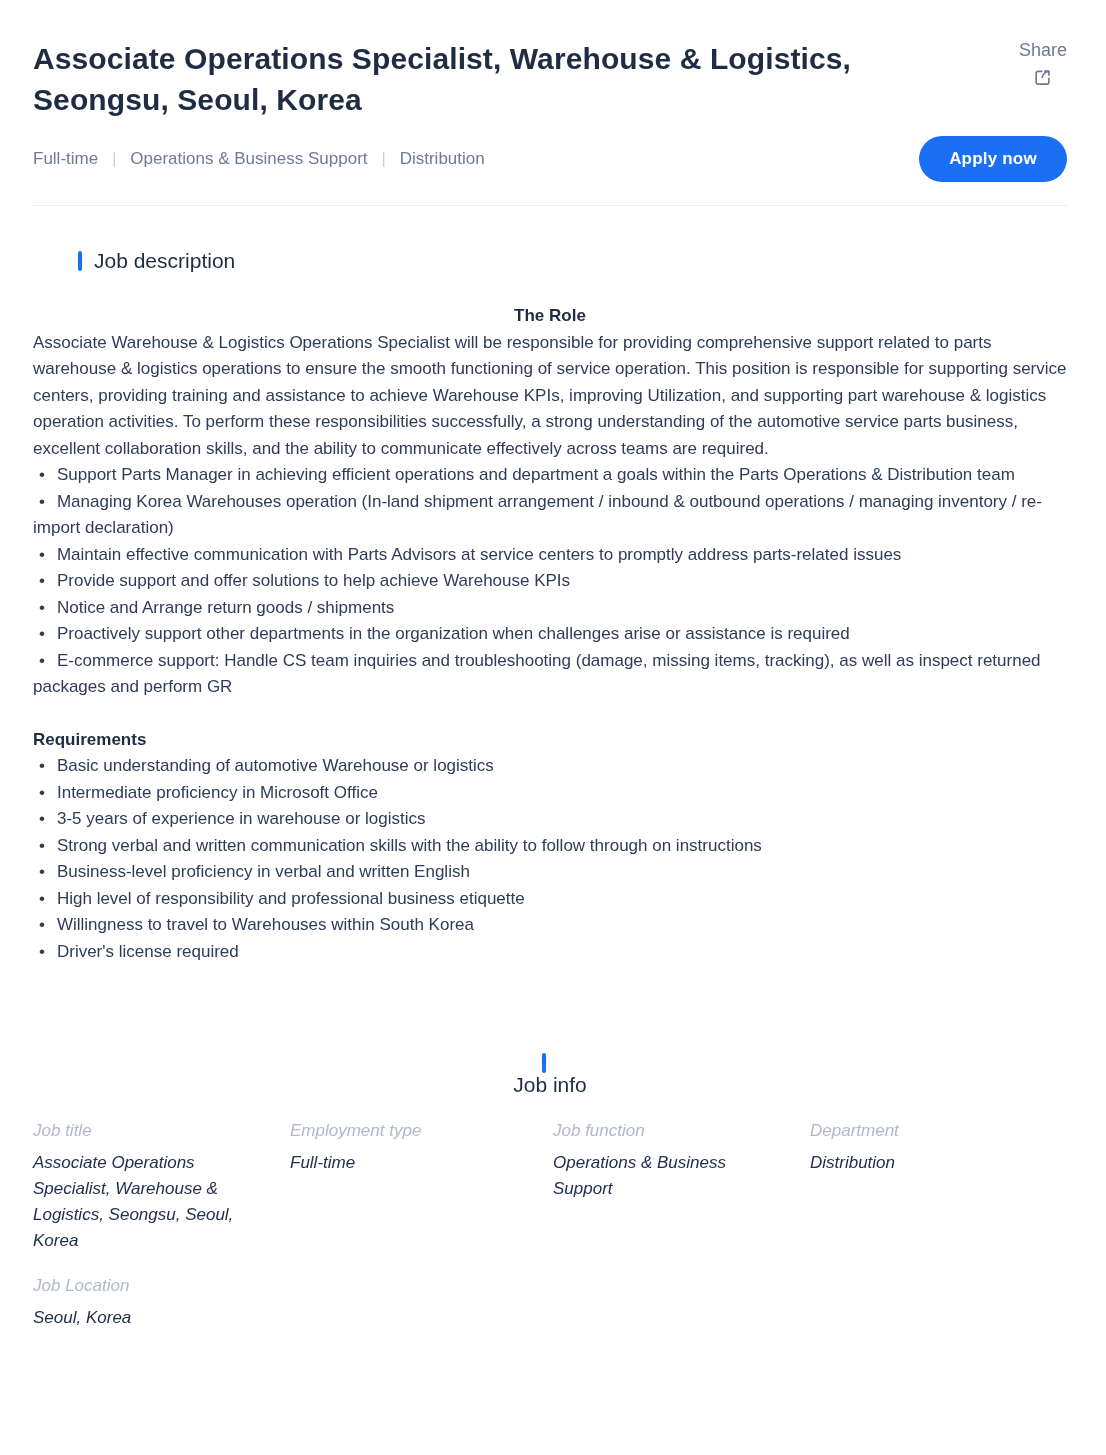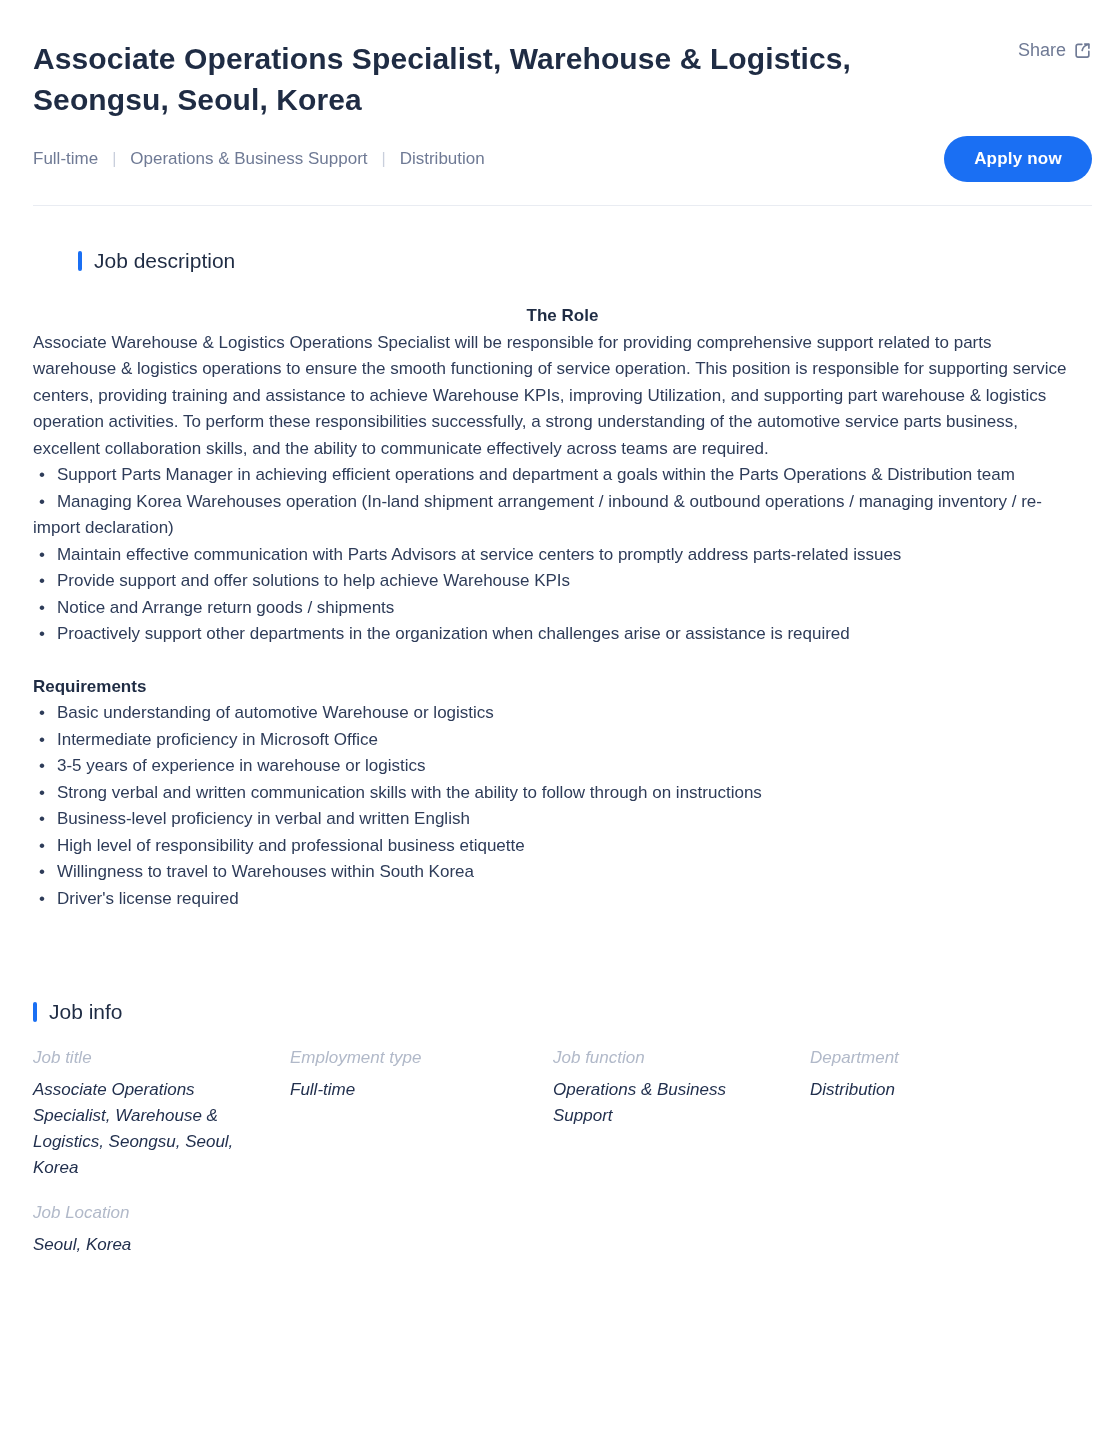--- a/index.html
+++ b/index.html
@@ -16,21 +16,21 @@
   html,body{background:#ffffff;}
   body{
     width:1106px;
     font-family:"Liberation Sans","DejaVu Sans",sans-serif;
     color:var(--body-text);
     -webkit-font-smoothing:antialiased;
   }
   .page{
     width:1106px;
     min-height:1455px;
-    padding:38px 14px 40px 33px;
+    padding:38px 39px 40px 33px;
   }
 
   
   .header-row{
     display:flex;
     justify-content:space-between;
     align-items:flex-start;
   }
   .job-title{
     font-size:30px;
@@ -42,20 +42,21 @@
   }
   .share-link{
     display:flex;
     align-items:center;
     gap:7px;
     color:var(--muted-text);
     font-size:18px;
     margin-top:2px;
     cursor:pointer;
     white-space:nowrap;
+    flex-direction:column;
   }
   .share-link svg{display:block;}
 
   .meta-row{
     margin-top:16px;
     display:flex;
     justify-content:space-between;
     align-items:center;
     min-height:46px;
   }
@@ -100,21 +101,21 @@
   }
   .accent-bar{
     display:inline-block;
     width:4px;
     height:20px;
     border-radius:2px;
     background:var(--accent-blue);
     margin-right:12px;
   }
   .jd-heading{margin-top:43px;margin-left:45px;}
-  .ji-heading{margin-top:88px;}
+  .ji-heading{margin-top:88px;flex-direction:column;}
 
   
   .jd-body{
     font-size:17px;
     line-height:26.5px;
     color:var(--body-text);
   }
   .sub-heading{
     font-weight:700;
     color:var(--heading-text);
@@ -194,20 +195,21 @@
     <div class="sub-heading first">The Role</div>
     <p class="paragraph">Associate Warehouse &amp; Logistics Operations Specialist will be responsible for providing comprehensive support related to parts warehouse &amp; logistics operations to ensure the smooth functioning of service operation. This position is responsible for supporting service centers, providing training and assistance to achieve Warehouse KPIs, improving Utilization, and supporting part warehouse &amp; logistics operation activities. To perform these responsibilities successfully, a strong understanding of the automotive service parts business, excellent collaboration skills, and the ability to communicate effectively across teams are required.</p>
 
     <div class="bullet-list">
       <div class="bullet-item"><span class="bullet-marker">•</span><span>Support Parts Manager in achieving efficient operations and department a goals within the Parts Operations &amp; Distribution team</span></div>
       <div class="bullet-item"><span class="bullet-marker">•</span><span>Managing Korea Warehouses operation (In-land shipment arrangement / inbound &amp; outbound operations / managing inventory / re-import declaration)</span></div>
       <div class="bullet-item"><span class="bullet-marker">•</span><span>Maintain effective communication with Parts Advisors at service centers to promptly address parts-related issues</span></div>
       <div class="bullet-item"><span class="bullet-marker">•</span><span>Provide support and offer solutions to help achieve Warehouse KPIs</span></div>
       <div class="bullet-item"><span class="bullet-marker">•</span><span>Notice and Arrange return goods / shipments</span></div>
       <div class="bullet-item"><span class="bullet-marker">•</span><span>Proactively support other departments in the organization when challenges arise or assistance is required</span></div>
+      <div class="bullet-item"><span class="bullet-marker">•</span><span>E-commerce support: Handle CS team inquiries and troubleshooting (damage, missing items, tracking), as well as inspect returned packages and perform GR</span></div>
     </div>
 
     <div class="sub-heading">Requirements</div>
     <div class="bullet-list">
       <div class="bullet-item"><span class="bullet-marker">•</span><span>Basic understanding of automotive Warehouse or logistics</span></div>
       <div class="bullet-item"><span class="bullet-marker">•</span><span>Intermediate proficiency in Microsoft Office</span></div>
       <div class="bullet-item"><span class="bullet-marker">•</span><span>3-5 years of experience in warehouse or logistics</span></div>
       <div class="bullet-item"><span class="bullet-marker">•</span><span>Strong verbal and written communication skills with the ability to follow through on instructions</span></div>
       <div class="bullet-item"><span class="bullet-marker">•</span><span>Business-level proficiency in verbal and written English</span></div>
       <div class="bullet-item"><span class="bullet-marker">•</span><span>High level of responsibility and professional business etiquette</span></div>

